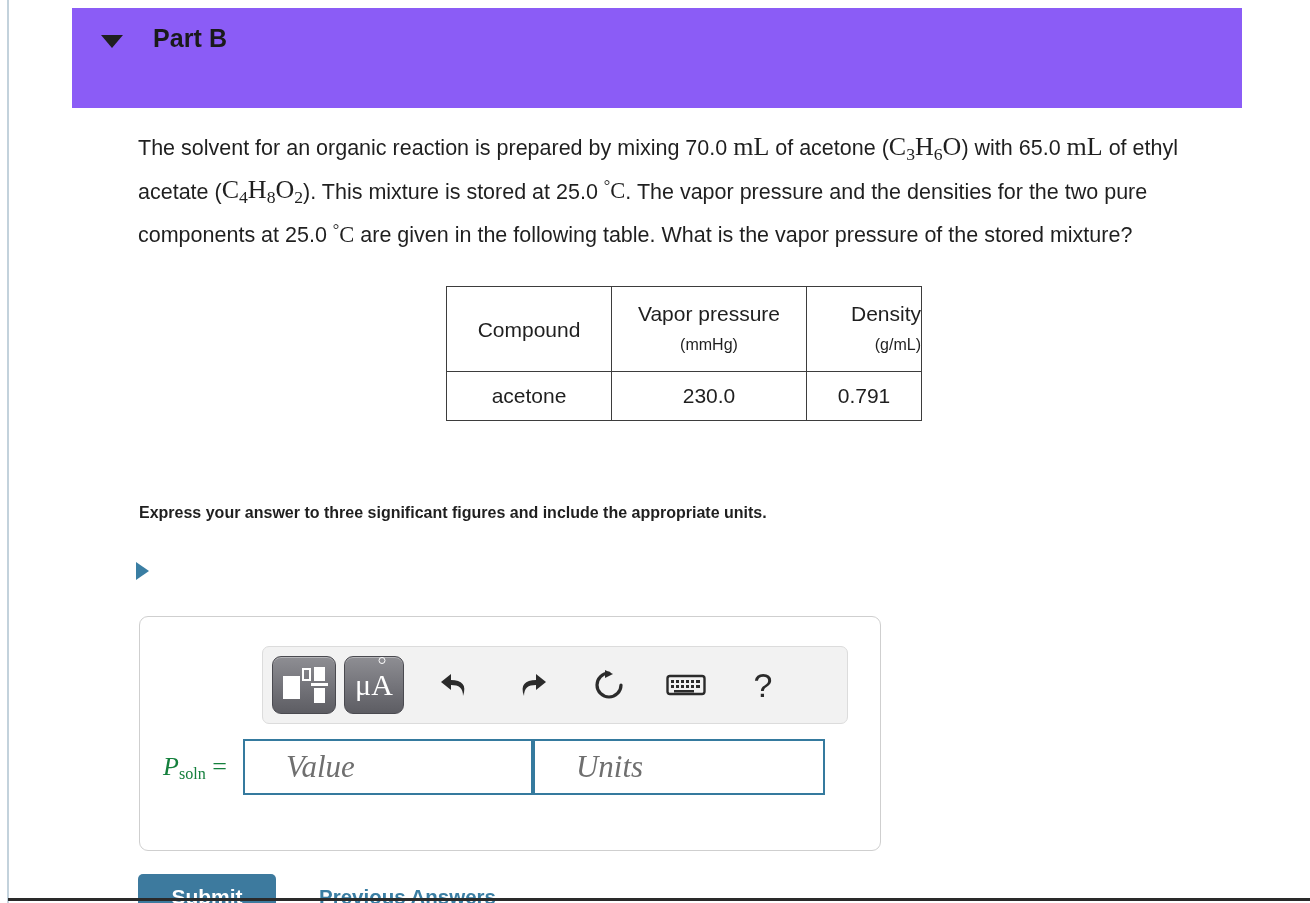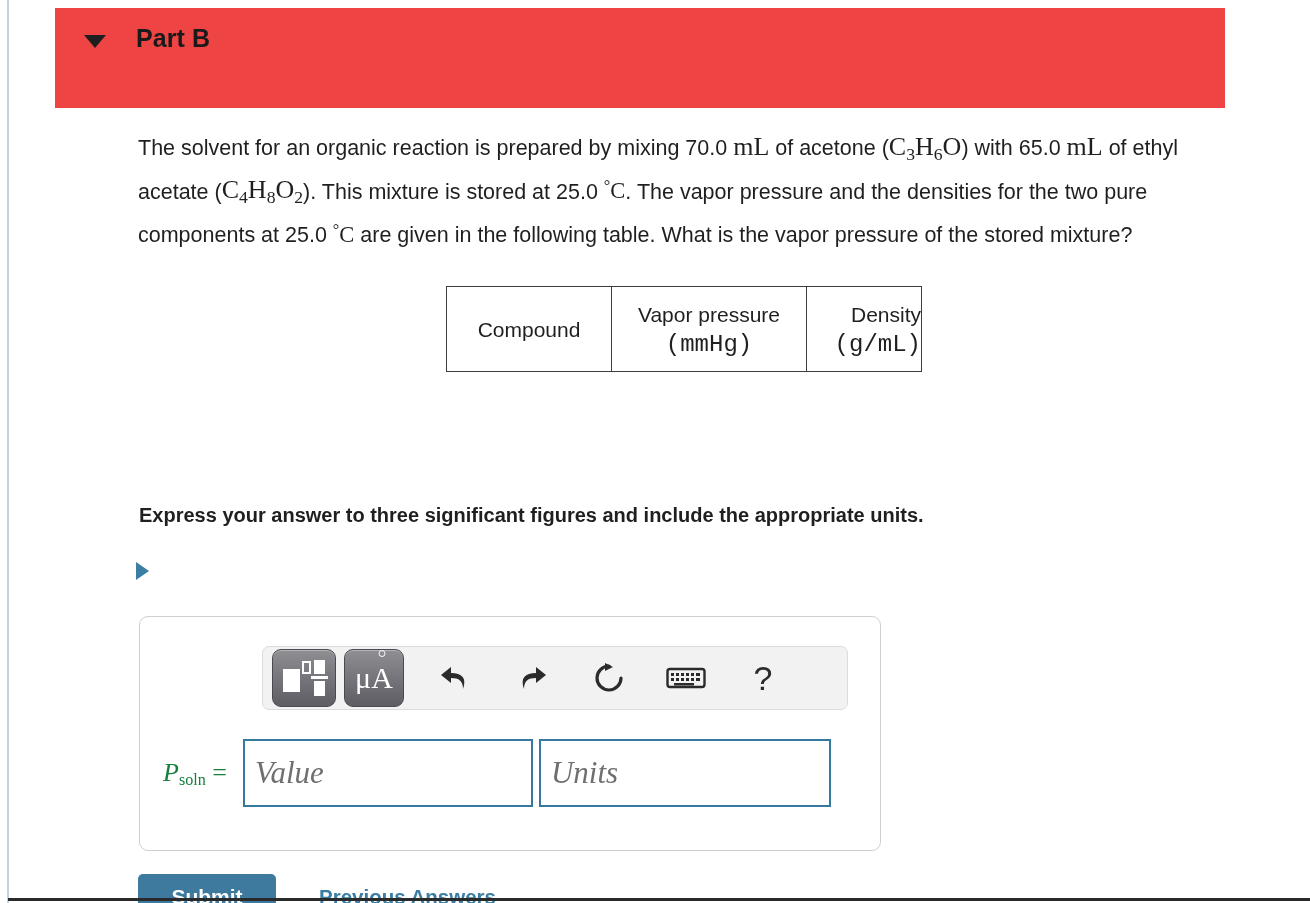--- a/index.html
+++ b/index.html
@@ -22,25 +22,25 @@
     left: 7px;
     top: 0;
     width: 2px;
     height: 903px;
     background: #c3d2dc;
   }
 
   
   .part-header {
     position: absolute;
-    left: 55px;
+    left: 72px;
     top: 8px;
     width: 1170px;
     height: 100px;
-    background: #ef4444;
+    background: #8b5cf6;
     box-sizing: border-box;
   }
   .part-header .caret {
     position: absolute;
     left: 29px;
     top: 27px;
     width: 0;
     height: 0;
     border-left: 11px solid transparent;
     border-right: 11px solid transparent;
@@ -95,30 +95,30 @@
     text-align: center;
     font-weight: normal;
     background: #ffffff;
   }
   .data-table .c-compound { width: 164px; }
   .data-table .c-vp       { width: 194px; }
   .data-table .c-dens     { width: 114px; text-align: right; }
   .data-table thead td { height: 84px; vertical-align: middle; line-height: 29px; }
   .data-table tbody td { height: 48px; vertical-align: middle; }
   .unit-serif {
-    font-family: Liberation Mono, monospace;
-    font-size: 24px;
+    font-family: Liberation Sans, sans-serif;
+    font-size: 16px;
   }
 
   
   .express-line {
     position: absolute;
     left: 139px;
     top: 504px;
-    font-size: 20px;
+    font-size: 16px;
     font-weight: bold;
     color: #1f1f1f;
   }
 
   
   .hints {
     position: absolute;
     left: 136px;
     top: 562px;
     display: flex;
@@ -150,21 +150,21 @@
     background: #ffffff;
     box-sizing: border-box;
   }
 
   
   .toolbar {
     position: absolute;
     left: 122px;
     top: 29px;
     width: 586px;
-    height: 64px;
+    height: 78px;
     background: #f2f2f2;
     border: 1px solid #dcdcdc;
     border-radius: 7px;
     box-sizing: border-box;
     display: flex;
     align-items: center;
     padding-left: 9px;
   }
   .tb-btn {
     width: 64px;
@@ -247,31 +247,31 @@
   .p-label {
     font-family: "Liberation Serif", "DejaVu Serif", serif;
     font-size: 26px;
     color: #15803d;
     white-space: nowrap;
     margin-right: 16px;
   }
   .p-label .it { font-style: italic; }
   .p-label sub { font-size: 0.62em; vertical-align: -0.22em; }
   .ans-field {
-    height: 68px;
+    height: 56px;
     border: 2px solid #357a9e;
     background: #ffffff;
     box-sizing: border-box;
     display: flex;
     align-items: center;
-    padding-left: 10px;
+    padding-left: 41px;
     cursor: text;
   }
   .ans-field.value { width: 290px; }
-  .ans-field.units { width: 292px; margin-left: 6px; }
+  .ans-field.units { width: 292px; }
   .ph {
     font-family: "Liberation Serif", "DejaVu Serif", serif;
     font-style: italic;
     font-size: 31px;
     color: #6f6f6f;
   }
 
   
   .submit-btn {
     position: absolute;
@@ -334,20 +334,25 @@
         <span>Vapor pressure</span><br>
         <span class="unit-serif">(mmHg)</span>
       </td>
       <td class="c-dens">
         <span>Density</span><br>
         <span class="unit-serif">(g/mL)</span>
       </td>
     </tr>
   </thead>
   <tbody>
+    <tr>
+      <td>acetone</td>
+      <td>230.0</td>
+      <td>0.791</td>
+    </tr>
   </tbody>
 </table>
 
 <div class="express-line">Express your answer to three significant figures and include the appropriate units.</div>
 
 <div class="hints">
   <span class="tri"></span>
 </div>
 
 <div class="answer-card">

